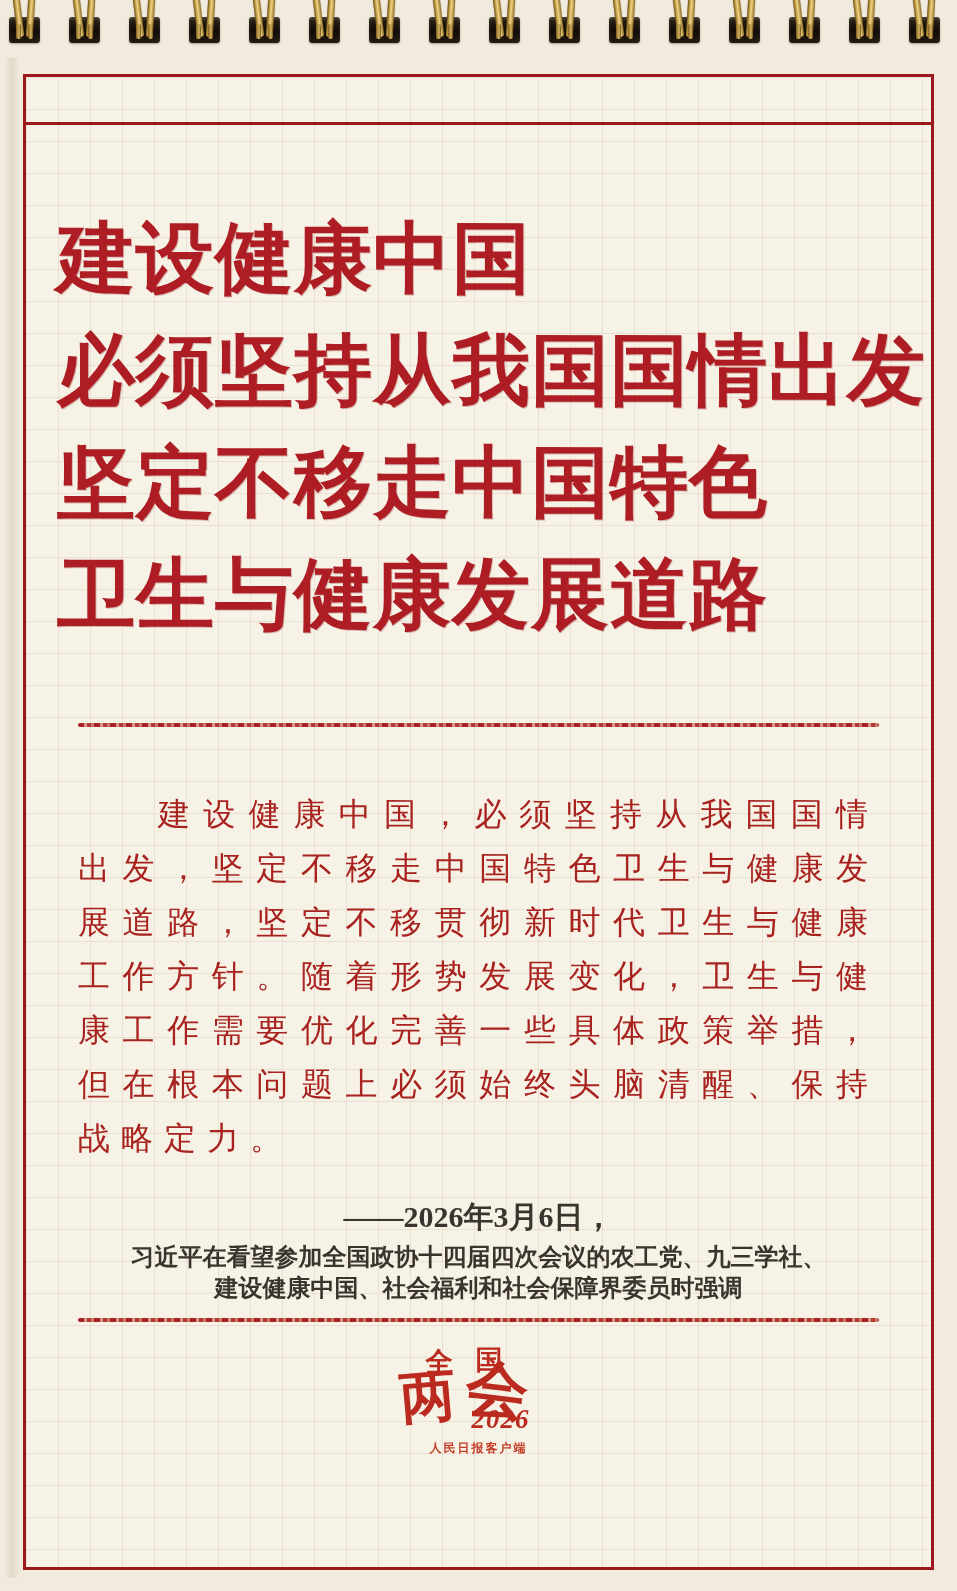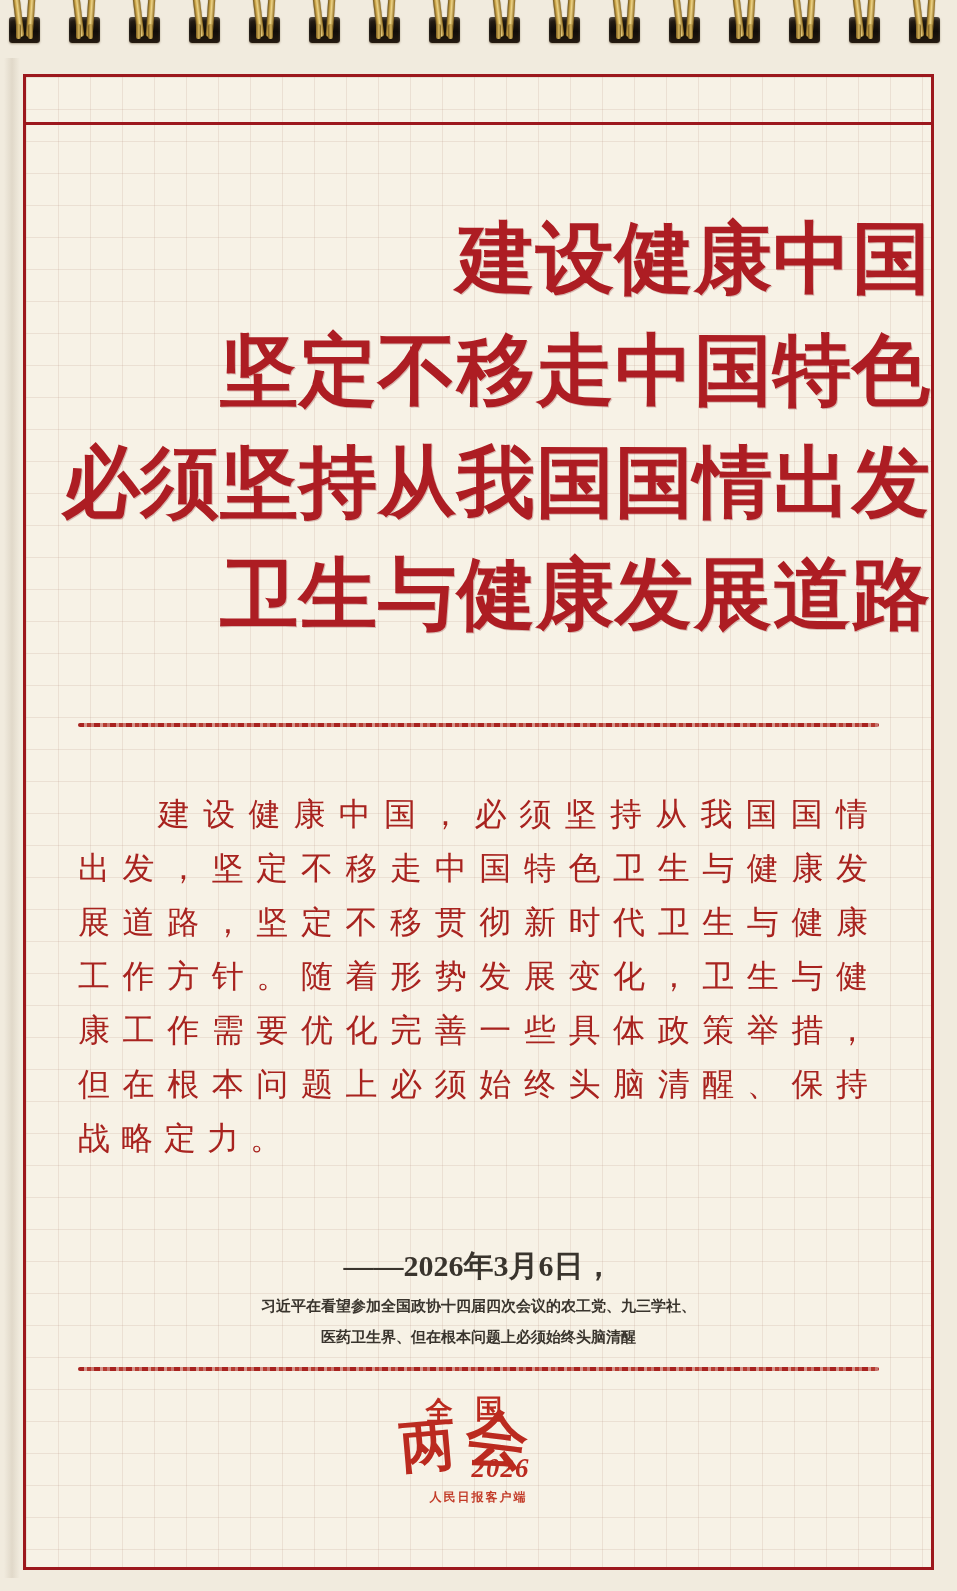--- a/index.html
+++ b/index.html
@@ -55,21 +55,21 @@
       linear-gradient(rgba(185,150,135,.20) 1px, transparent 1px),
       linear-gradient(90deg, rgba(185,150,135,.20) 1px, transparent 1px);
     background-size: 32px 32px;
   }
   .header-band {
     height: 45px;
     border-bottom: 3px solid #9c181d;
   }
 
   
-  .title-block { margin-top: 78px; text-align: right; }
+  .title-block { margin-top: 78px; text-align: left; padding-left: 31px; }
   .title-line {
     font-size: 78px; line-height: 112px; font-weight: 900;
     color: #ad1d23; letter-spacing: 1px;
     text-shadow: 1px 1px 0 rgba(120,10,15,.25);
     white-space: nowrap;
   }
 
   
   .rough-line {
     height: 4px; margin: 0 52px; border-radius: 2px;
@@ -87,23 +87,23 @@
     margin: 60px 52px 0 52px;
     font-size: 32px; line-height: 54px;
     letter-spacing: 11px;
     color: #a8231f;
     text-align: justify;
     text-indent: 2.5em;
     font-weight: 400;
   }
 
   
-  .attribution { margin-top: 82px; text-align: center; color: #39342d; }
+  .attribution { margin-top: 33px; text-align: center; color: #39342d; }
   .attr-date { font-size: 30px; line-height: 38px; font-weight: 700; }
-  .attr-src  { font-size: 15px; line-height: 31px; font-weight: 600; }
+  .attr-src  { font-size: 24px; line-height: 31px; font-weight: 600; }
   .attr-src.first { margin-top: 6px; }
 
   
   .logo { position: relative; width: 170px; height: 96px; margin: 20px auto 0 auto; color: #bb2a1f; }
   .logo span { position: absolute; font-weight: 900; }
   .logo .ch-quan { left: 32px; top: 2px;  font-size: 27px; }
   .logo .ch-guo  { left: 82px; top: 0px;  font-size: 27px; }
   .logo .ch-liang{ left: 6px;  top: 18px; font-size: 56px; transform: rotate(-5deg); }
   .logo .ch-hui  { left: 72px; top: 6px;  font-size: 62px; transform: rotate(7deg); }
   .logo .yr      { left: 78px; top: 62px; font-size: 27px; font-style: italic; letter-spacing: 1px; }
@@ -246,33 +246,33 @@
   </div>
   </div>
 
 <div class="page-shadow"></div>
 
 <div class="frame">
   <div class="header-band"></div>
 
   <div class="title-block">
     <div class="title-line">建设健康中国</div>
+    <div class="title-line">必须坚持从我国国情出发</div>
     <div class="title-line">坚定不移走中国特色</div>
-    <div class="title-line">必须坚持从我国国情出发</div>
     <div class="title-line">卫生与健康发展道路</div>
   </div>
 
   <div class="rough-line divider-top"></div>
 
   <div class="body-block">建设健康中国，必须坚持从我国国情出发，坚定不移走中国特色卫生与健康发展道路，坚定不移贯彻新时代卫生与健康工作方针。随着形势发展变化，卫生与健康工作需要优化完善一些具体政策举措，但在根本问题上必须始终头脑清醒、保持战略定力。</div>
 
   <div class="attribution">
     <div class="attr-date">——2026年3月6日，</div>
     <div class="attr-src first">习近平在看望参加全国政协十四届四次会议的农工党、九三学社、</div>
-    <div class="attr-src">医药卫生界、但在根本问题上必须始终头脑清醒</div>
+    <div class="attr-src">建设健康中国、社会福利和社会保障界委员时强调</div>
   </div>
 
   <div class="rough-line divider-bottom"></div>
 
   <div class="logo">
     <span class="ch-quan">全</span>
     <span class="ch-guo">国</span>
     <span class="ch-liang">两</span>
     <span class="ch-hui">会</span>
     <span class="yr">2026</span>

